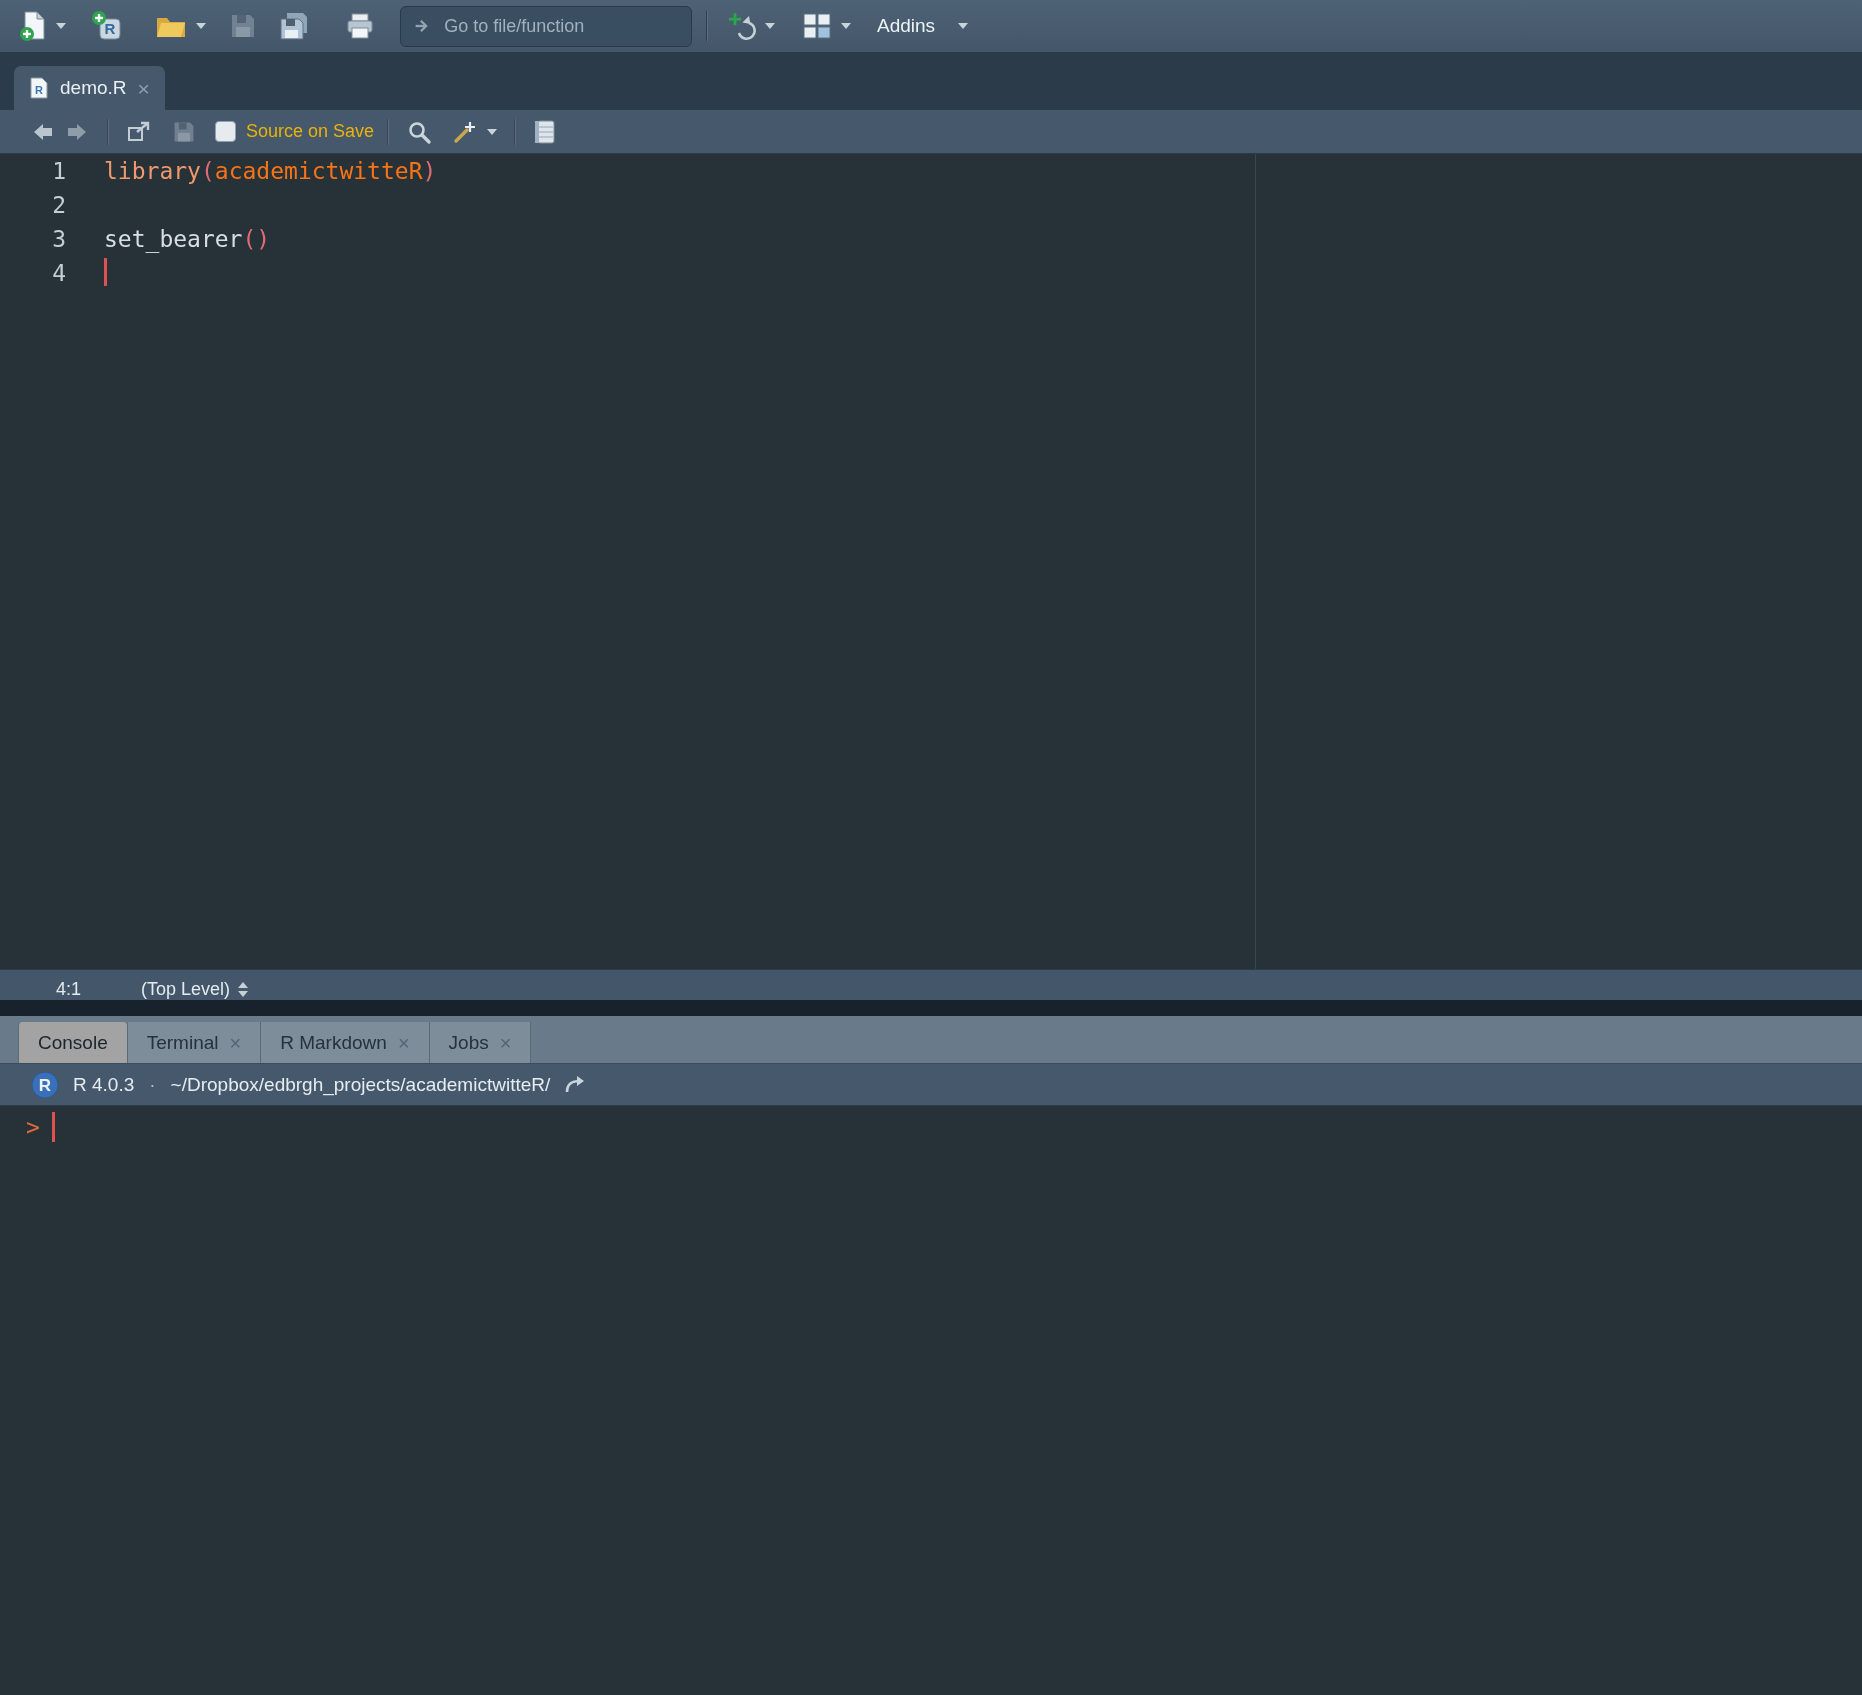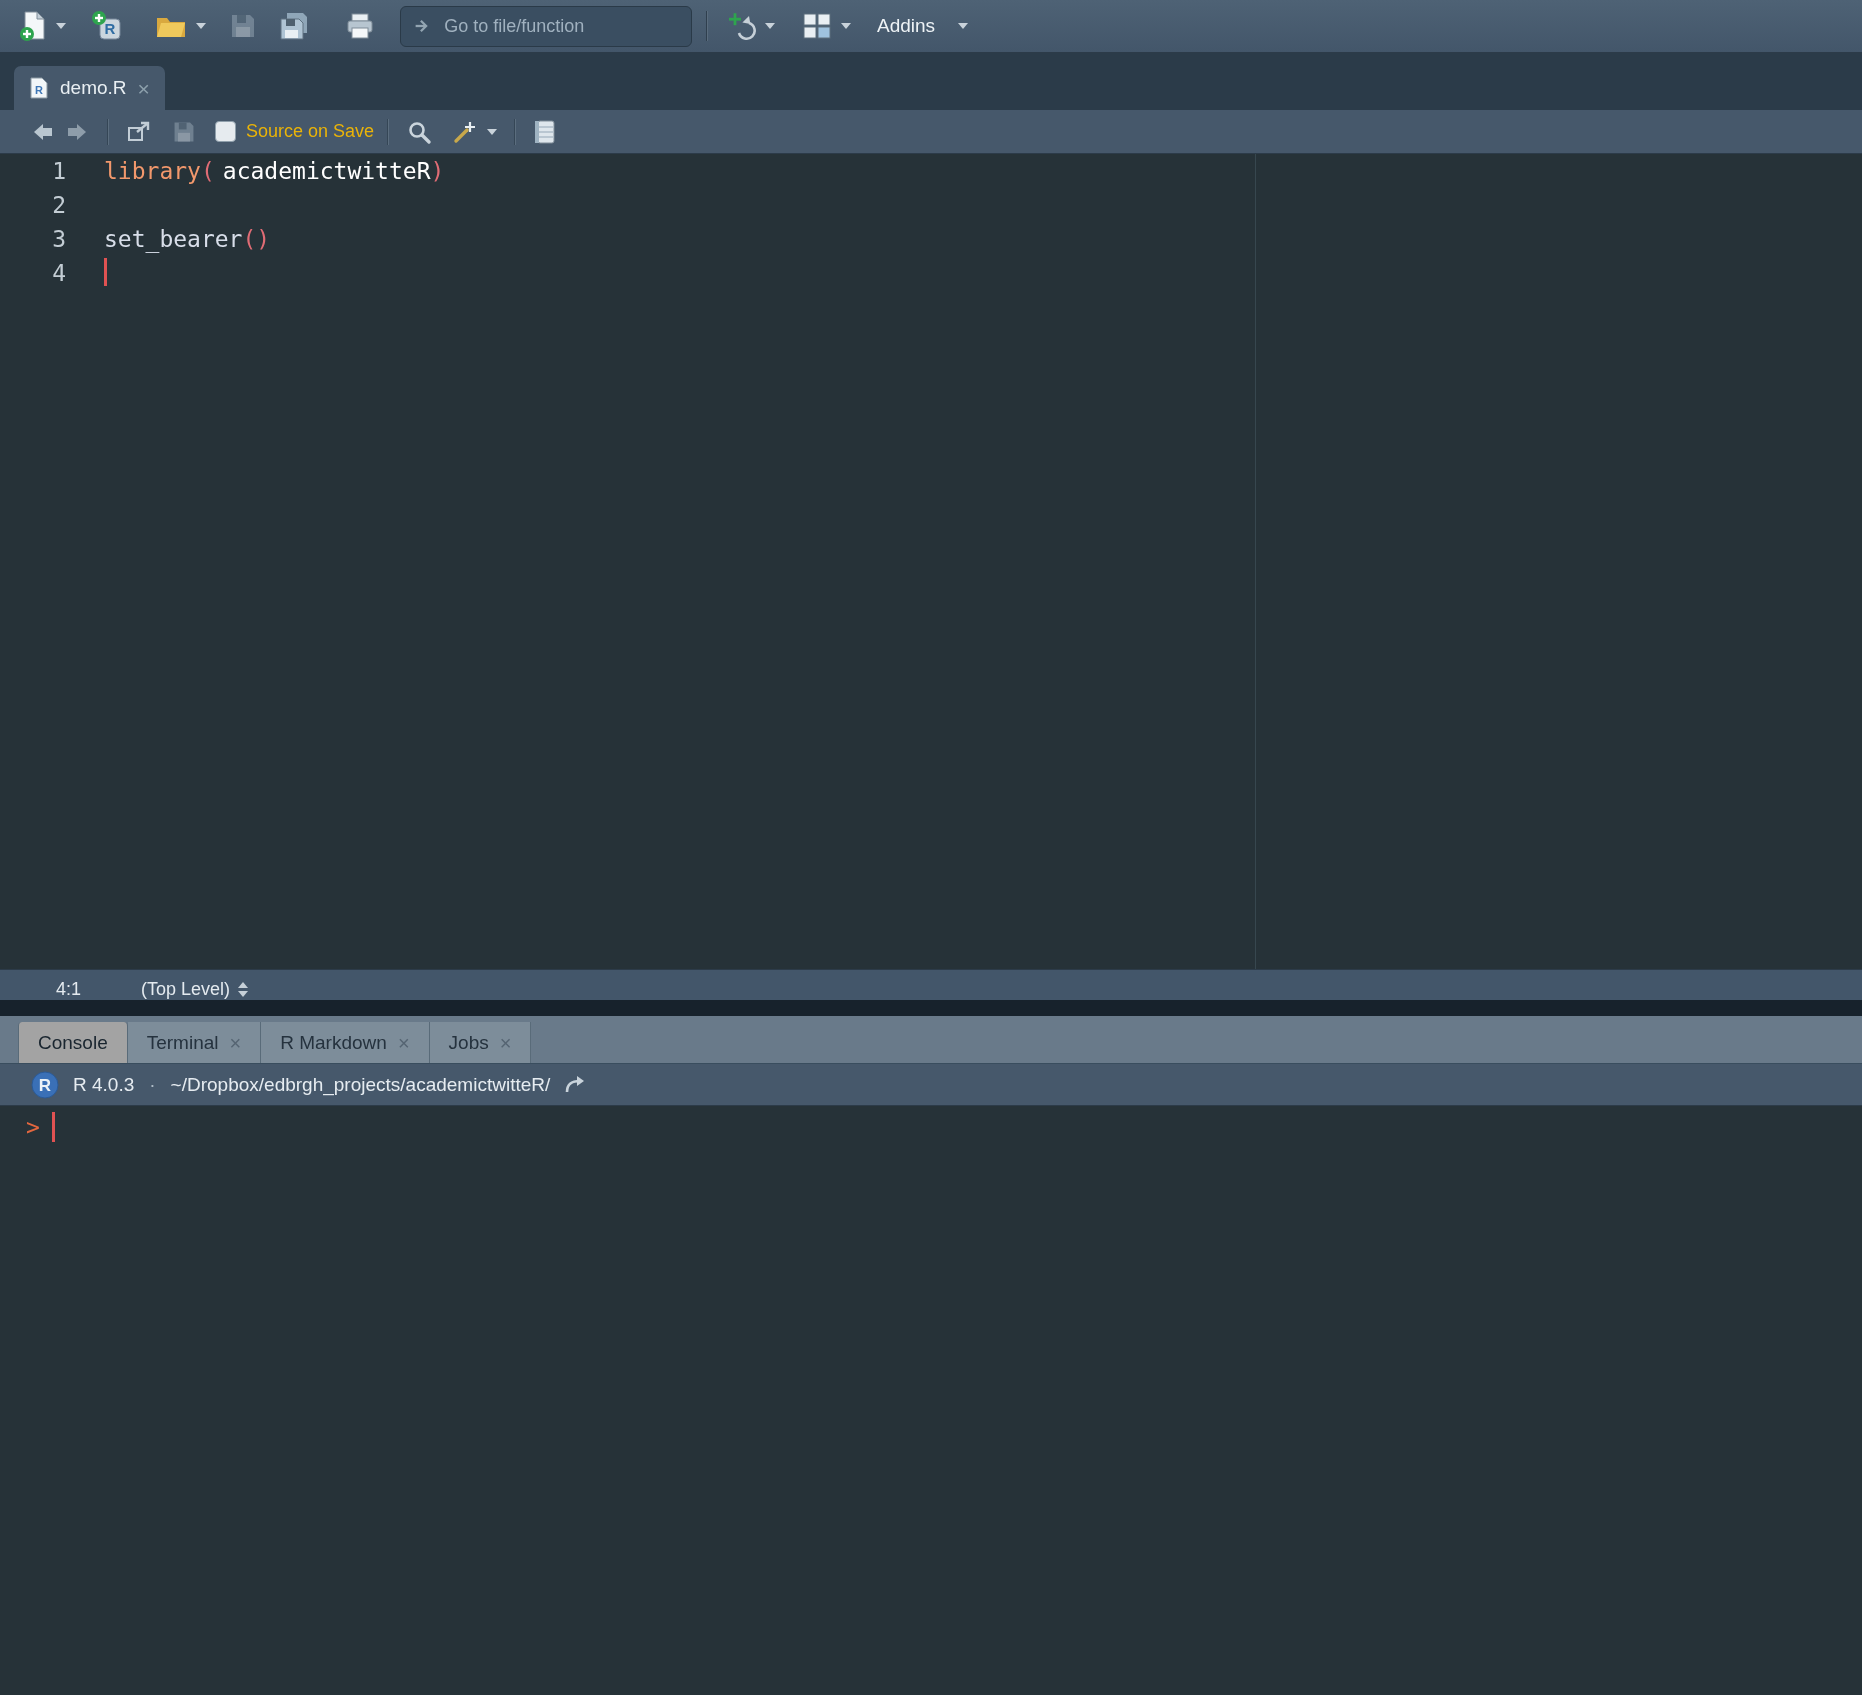--- a/index.html
+++ b/index.html
@@ -268,21 +268,21 @@
       <rect x="2" y="3" width="4" height="22" fill="#9fb3c2"></rect>
     </svg>
   </button>
 </div>
 
 <div class="editor">
   <div class="margin-line"></div>
   <div>
       <div class="code-line">
         <span class="ln" style="color: rgb(195, 205, 212);">1</span>
-        <span class="code-text"><span style="color: rgb(242, 152, 108);">library</span><span style="color: rgb(224, 108, 117);">(</span><span style="color: #ffffff; margin-left: 8px;">academictwitteR</span><span style="color: rgb(224, 108, 117);">)</span></span>
+        <span class="code-text"><span style="color: rgb(242, 152, 108);">library</span><span style="color: rgb(224, 108, 117);">(</span><span style="color: #f97316;">academictwitteR</span><span style="color: rgb(224, 108, 117);">)</span></span>
       </div>
       <div class="code-line">
         <span class="ln" style="color: rgb(195, 205, 212);">2</span>
         <span class="code-text"></span>
       </div>
       <div class="code-line">
         <span class="ln" style="color: rgb(195, 205, 212);">3</span>
         <span class="code-text"><span style="color: rgb(216, 222, 233);">set_bearer</span><span style="color: rgb(224, 108, 117);">(</span><span style="color: rgb(224, 108, 117);">)</span></span>
       </div>
       <div class="code-line">

